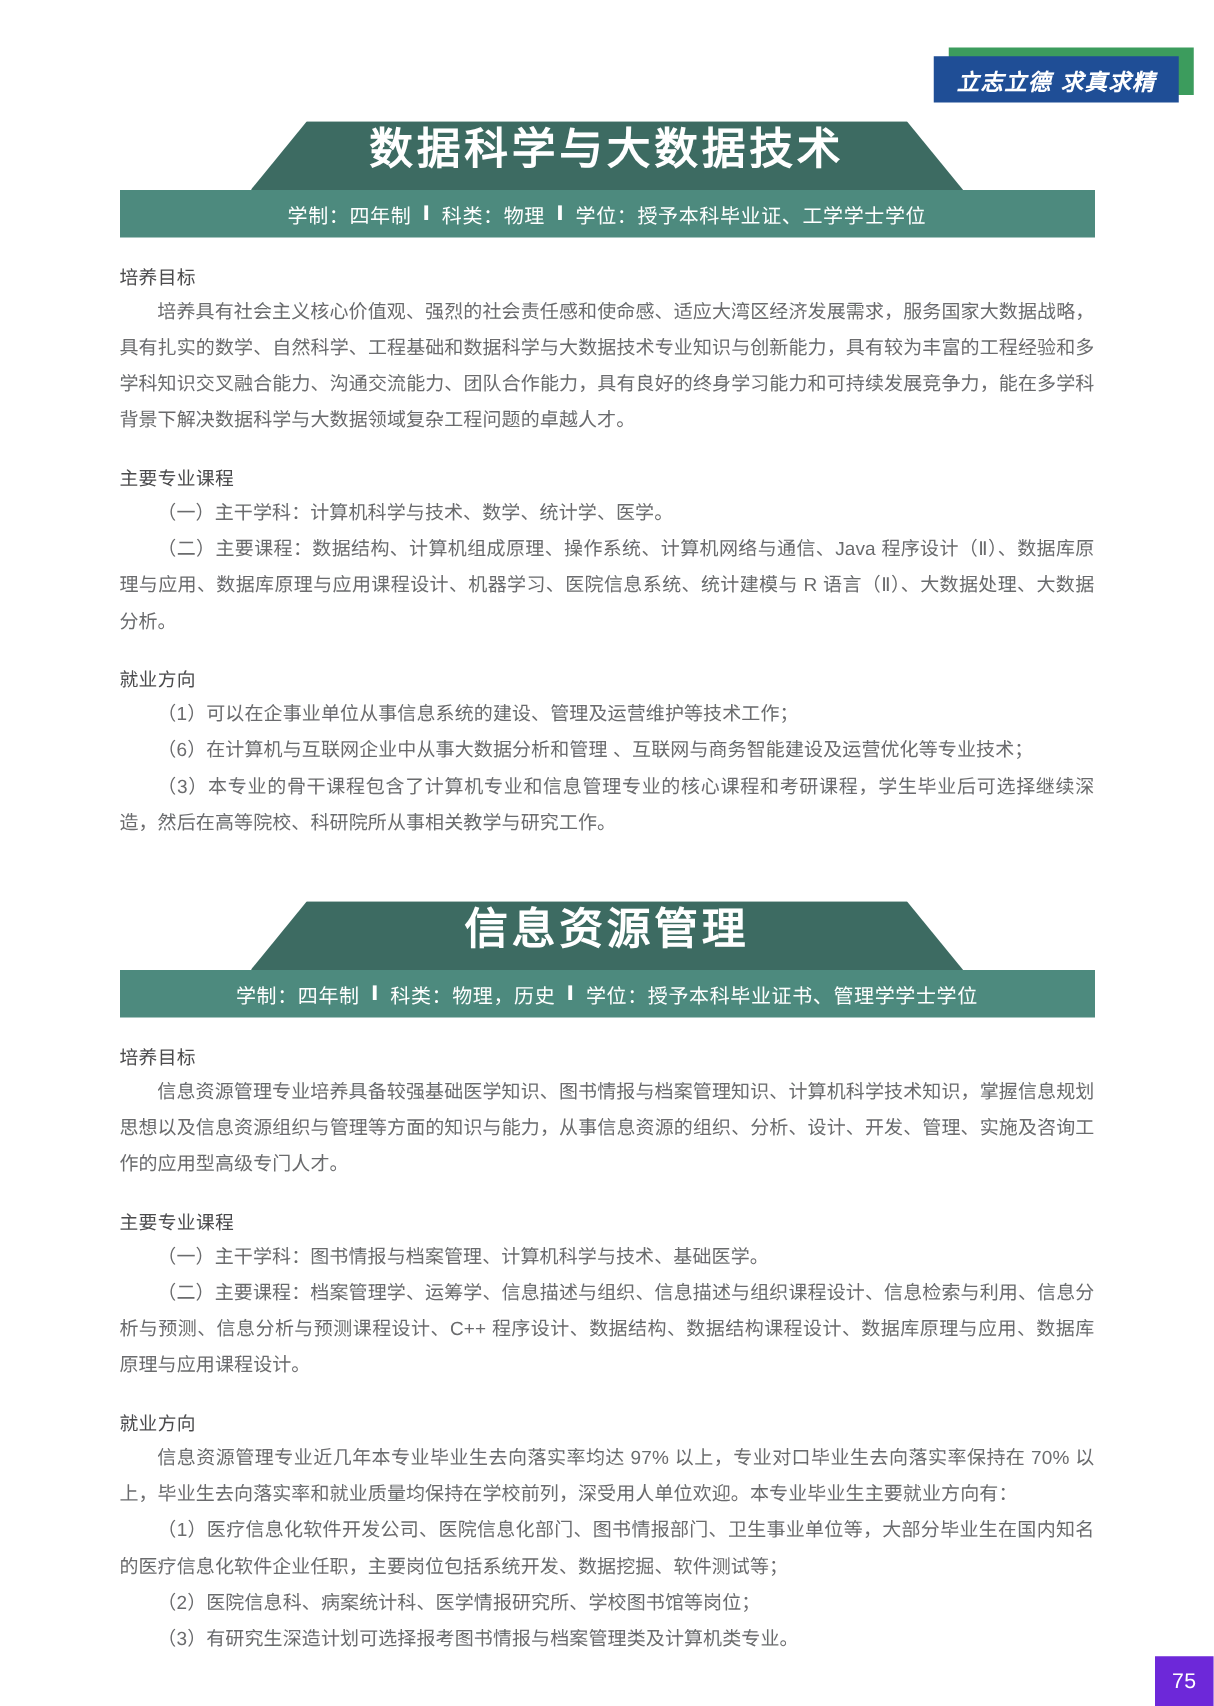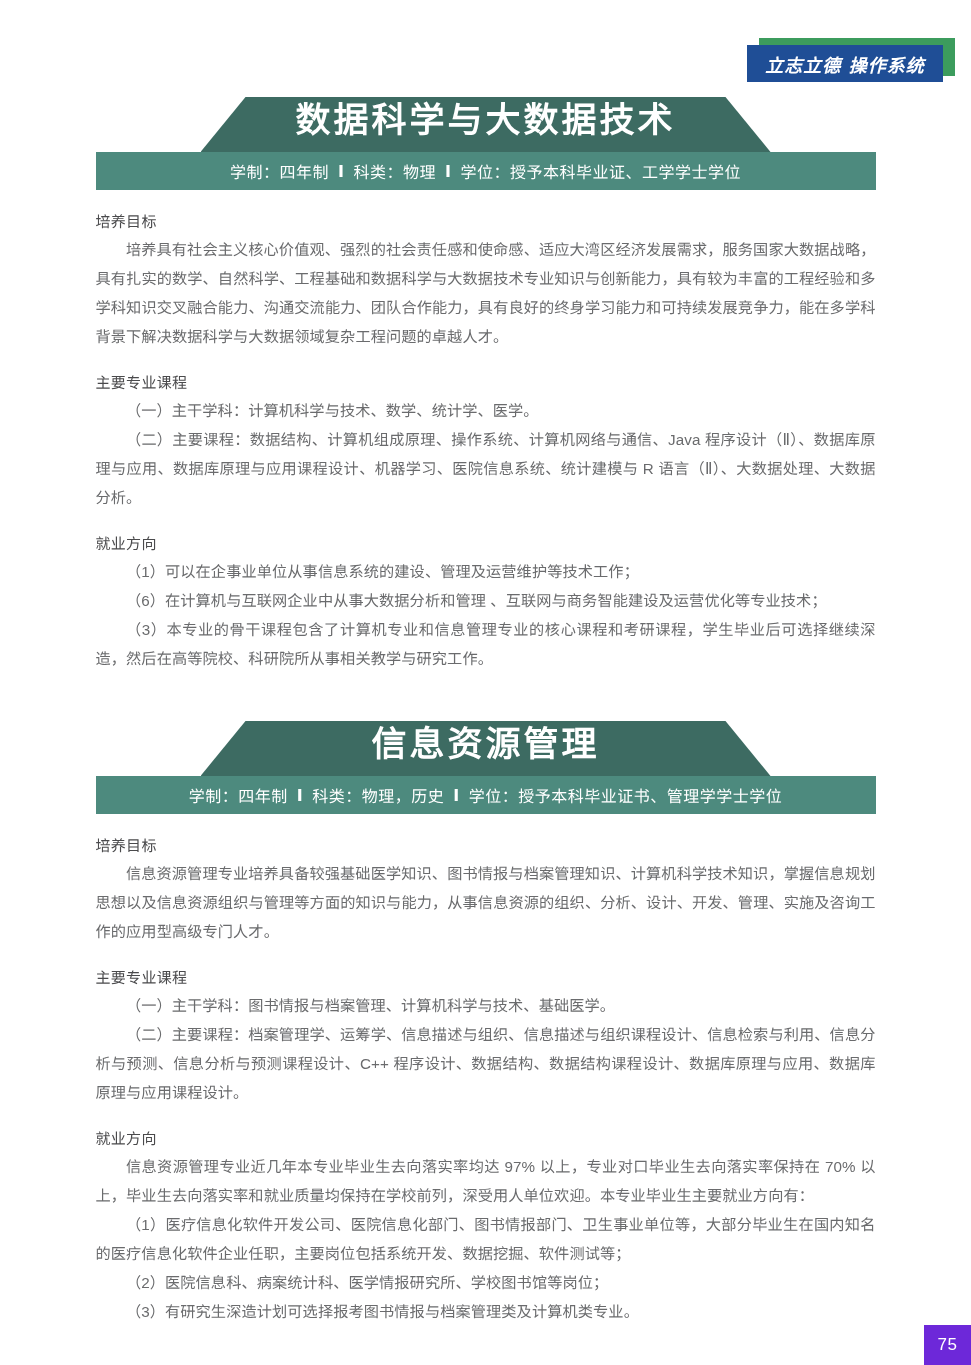--- a/index.html
+++ b/index.html
@@ -155,21 +155,21 @@
   }
 
   .top-offset { height: 97px; }
 </style>
 </head>
 <body>
 
 <div class="motto-wrap">
   <div class="motto-green"></div>
   <div class="motto-blue">
-    <span class="motto-text">立志立德 操作系统</span>
+    <span class="motto-text">立志立德 求真求精</span>
   </div>
 </div>
 
 <div class="top-offset"></div>
 
 <div class="banner">
   <div class="banner-title-row">
     <div class="banner-title-shape"></div>
     <div class="banner-title-text">数据科学与大数据技术</div>
   </div>

